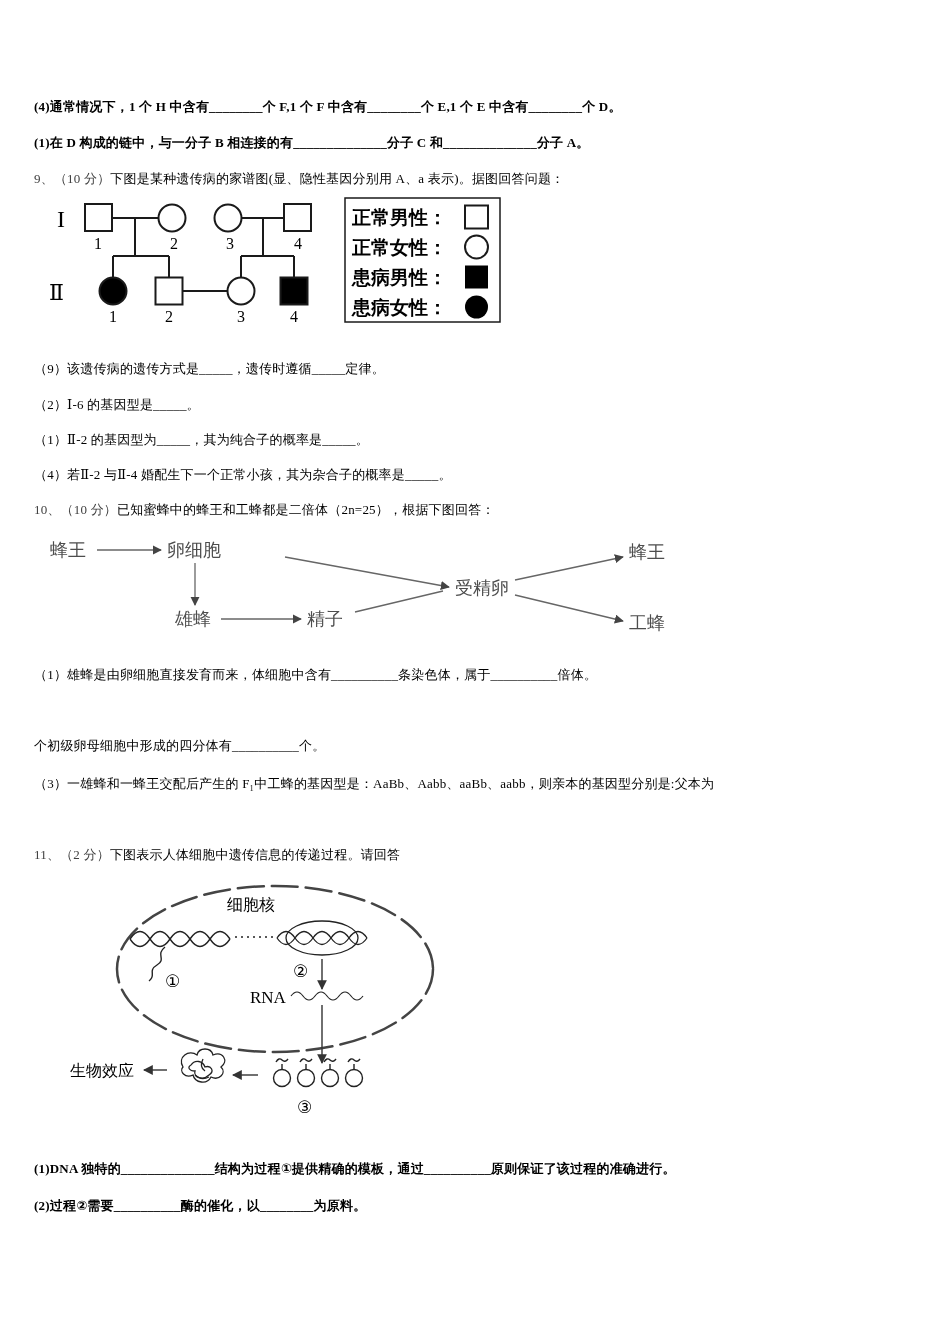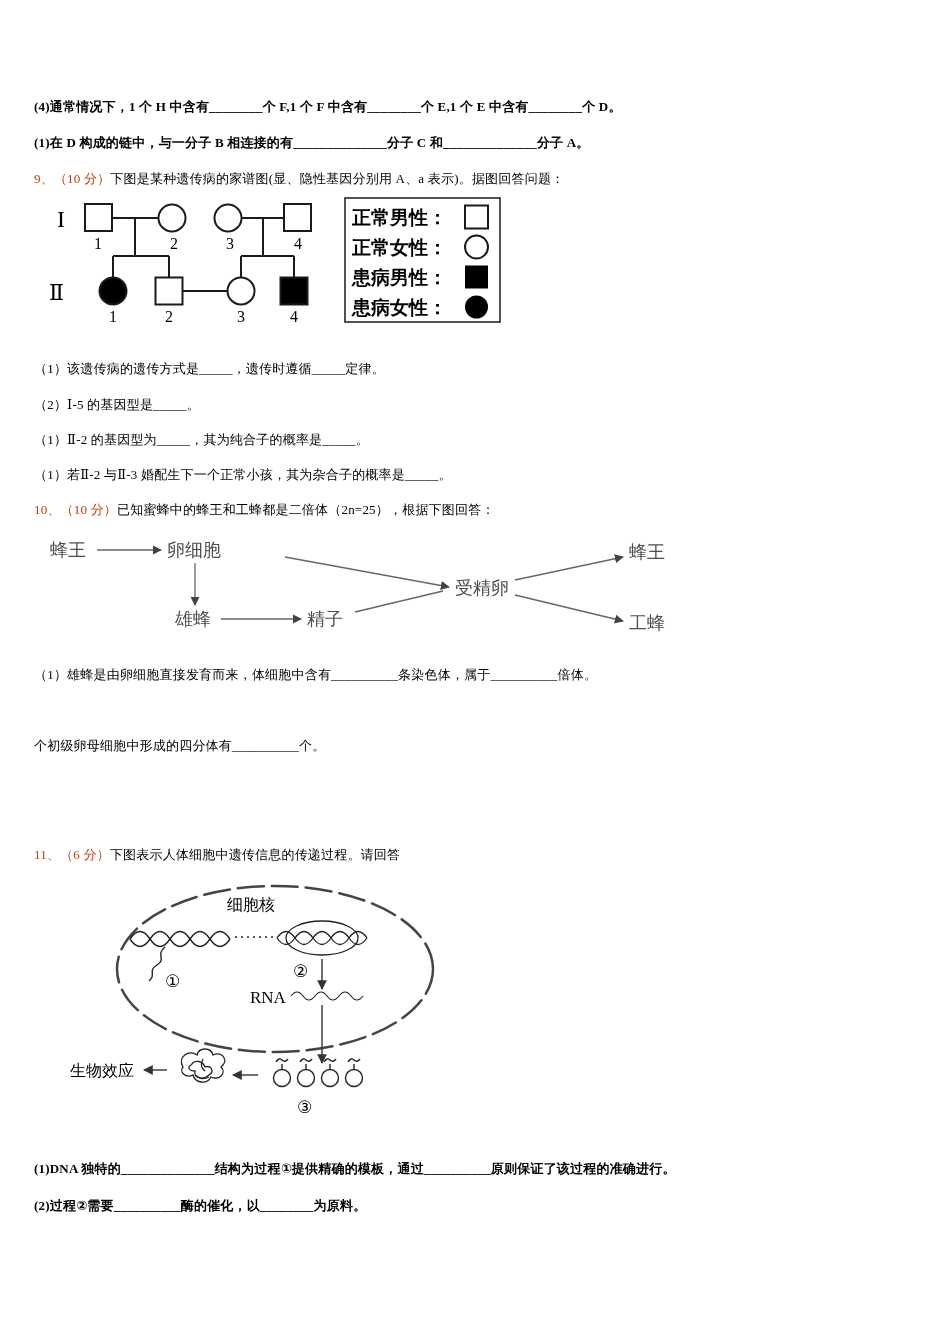--- a/index.html
+++ b/index.html
@@ -8,21 +8,21 @@
     width:950px; height:1344px; position:relative;
     font-family:"Liberation Serif","DejaVu Serif","DejaVu Sans",serif;
     color:#000;
   }
   .page { position:absolute; inset:0; background:#fff; overflow:hidden; }
   .line {
     position:absolute; left:34px; font-size:13px; line-height:22px;
     white-space:pre; letter-spacing:0.2px;
   }
   .bold { font-weight:bold; }
-  .qnum { color:#c2410c; }
+  .qnum { color:#404040; }
   svg.diagram { position:absolute; overflow:visible; }
   svg text { font-family:"Liberation Serif","DejaVu Serif","DejaVu Sans",serif; fill:#000; }
   svg text.gray { fill:#4d4d4d; }
   svg text.legend-t { font-weight:bold; font-size:19px; }
 </style>
 </head>
 <body>
 
 <div class="page">
 
@@ -81,24 +81,24 @@
       <text class="legend-t" x="307" y="58">正常女性：</text>
       <text class="legend-t" x="307" y="88">患病男性：</text>
       <text class="legend-t" x="307" y="118">患病女性：</text>
       <rect x="420" y="9.5" width="23" height="23" fill="#fff" stroke="#1a1a1a" stroke-width="2"></rect>
       <circle cx="431.5" cy="51" r="11.5" fill="#fff" stroke="#1a1a1a" stroke-width="2"></circle>
       <rect x="420" y="69.5" width="23" height="23" fill="#000"></rect>
       <circle cx="431.5" cy="111" r="11.5" fill="#000"></circle>
     </g>
   </svg>
 
-  <div class="line" style="top:358px">（1）该遗传病的遗传方式是_____，遗传时遵循_____定律。</div>
-  <div class="line" style="top:394px">（2）Ⅰ-5 的基因型是_____。</div>
+  <div class="line" style="top:358px">（9）该遗传病的遗传方式是_____，遗传时遵循_____定律。</div>
+  <div class="line" style="top:394px">（2）Ⅰ-6 的基因型是_____。</div>
   <div class="line" style="top:429px">（1）Ⅱ-2 的基因型为_____，其为纯合子的概率是_____。</div>
-  <div class="line" style="top:464px">（1）若Ⅱ-2 与Ⅱ-3 婚配生下一个正常小孩，其为杂合子的概率是_____。</div>
+  <div class="line" style="top:464px">（4）若Ⅱ-2 与Ⅱ-4 婚配生下一个正常小孩，其为杂合子的概率是_____。</div>
 
   <div class="line" style="top:499px"><span class="qnum">10、（10 分）</span><span>已知蜜蜂中的蜂王和工蜂都是二倍体（2n=25），根据下图回答：</span></div>
 
   <svg class="diagram" style="top:533px;left:45px" width="660" height="112" viewBox="0 0 660 112">
     <defs>
       <marker id="arrB" viewBox="0 0 10 10" refX="9" refY="5" markerWidth="7" markerHeight="7" orient="auto-start-reverse">
         <path d="M0,0 L10,5 L0,10 z" fill="#444"></path>
       </marker>
     </defs>
     <g stroke="#666" stroke-width="1.3" fill="none">
@@ -116,22 +116,23 @@
       <text class="gray" x="130" y="92">雄蜂</text>
       <text class="gray" x="262" y="92">精子</text>
       <text class="gray" x="410" y="61">受精卵</text>
       <text class="gray" x="584" y="25">蜂王</text>
       <text class="gray" x="584" y="96">工蜂</text>
     </g>
   </svg>
 
   <div class="line" style="top:664px">（1）雄蜂是由卵细胞直接发育而来，体细胞中含有__________条染色体，属于__________倍体。</div>
   <div class="line" style="top:735px">个初级卵母细胞中形成的四分体有__________个。</div>
-
-  <div class="line" style="top:844px"><span class="qnum">11、（6 分）</span><span>下图表示人体细胞中遗传信息的传递过程。请回答</span></div>
+  <div class="line" style="top:773px">（3）一雄蜂和一蜂王交配后产生的 F₁中工蜂的基因型是：AaBb、Aabb、aaBb、aabb，则亲本的基因型分别是:父本为</div>
+
+  <div class="line" style="top:844px"><span class="qnum">11、（2 分）</span><span>下图表示人体细胞中遗传信息的传递过程。请回答</span></div>
 
   <svg class="diagram" style="top:875px;left:45px" width="430" height="272" viewBox="0 0 430 272">
     <defs>
       <marker id="arrC" viewBox="0 0 10 10" refX="9" refY="5" markerWidth="7" markerHeight="7" orient="auto-start-reverse">
         <path d="M0,0 L10,5 L0,10 z" fill="#333"></path>
       </marker>
     </defs>
 
     <ellipse cx="230" cy="94" rx="158" ry="83" fill="none" stroke="#444" stroke-width="2.5" stroke-dasharray="26 8" stroke-linecap="round"></ellipse>
     <text x="182" y="35" font-size="16">细胞核</text>

